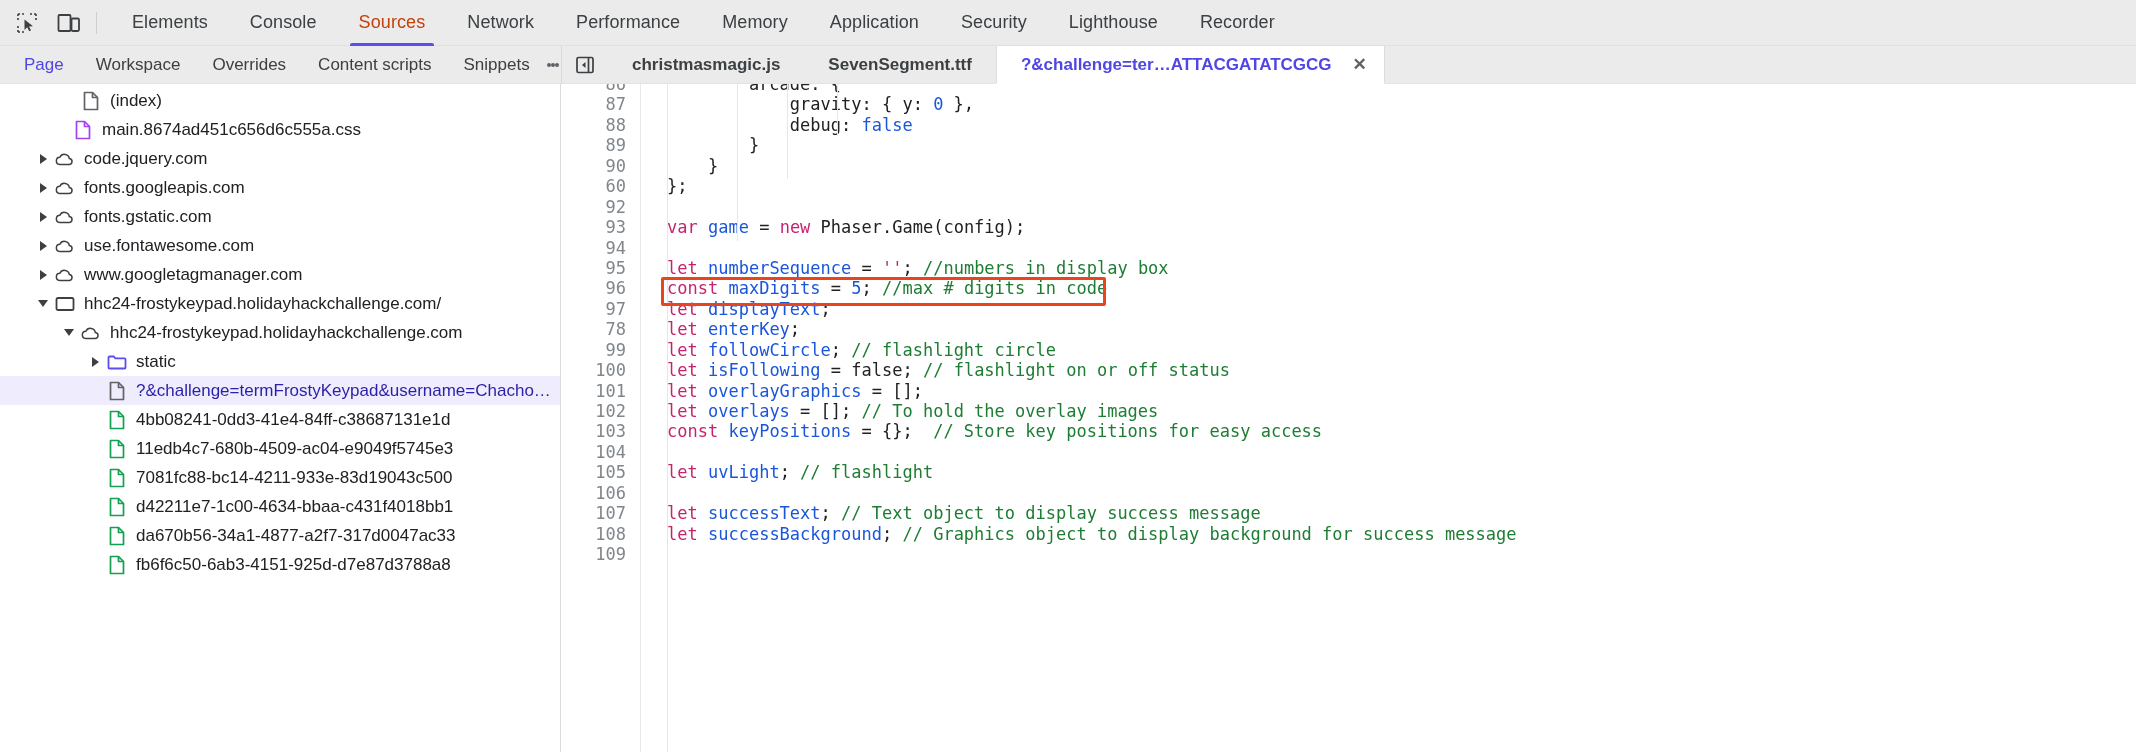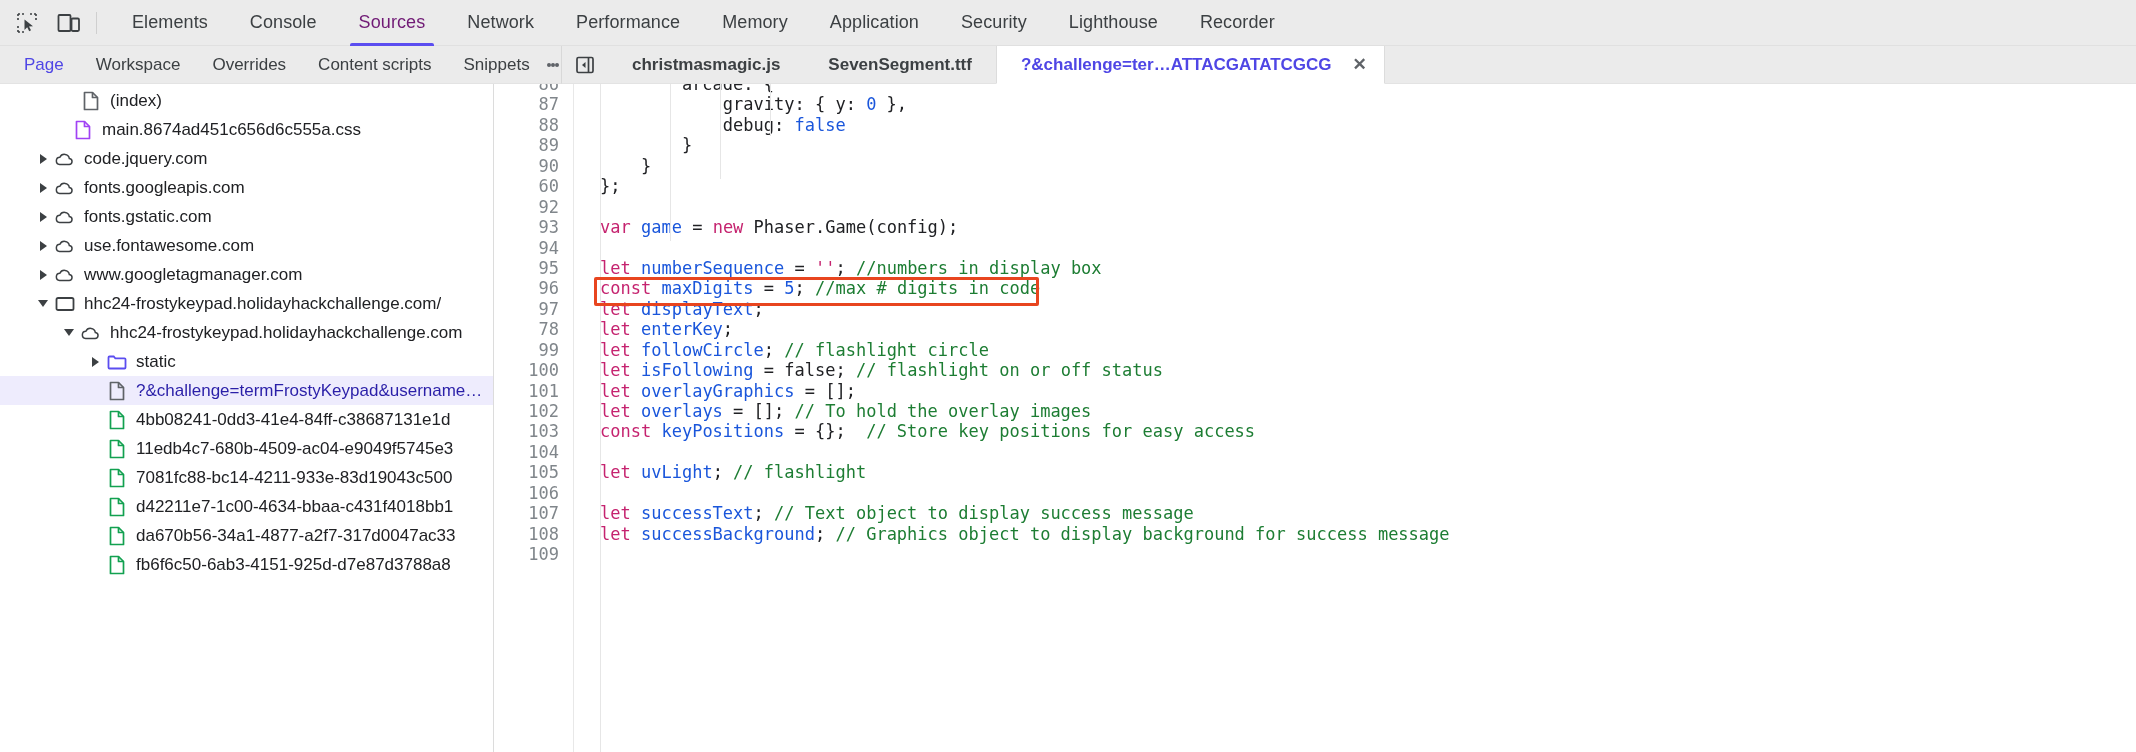--- a/index.html
+++ b/index.html
@@ -44,21 +44,21 @@
   .panel-tab {
     position: relative;
     display: flex; align-items: center;
     padding: 0 21px;
     font-size: 18px;
     color: #3c4043;
     cursor: pointer;
     white-space: nowrap;
     letter-spacing: .1px;
   }
-  .panel-tab.active { color: #701a75; }
+  .panel-tab.active { color: #c2410c; }
   .panel-tab.active::after {
     content: "";
     position: absolute;
     left: 12px; right: 12px; bottom: 0;
     height: 3px; background: #5b4df0;
     border-radius: 2px 2px 0 0;
   }
 
   
   .second-row {
@@ -135,21 +135,21 @@
     width: 20px; height: 20px;
     display: flex; align-items: center; justify-content: center;
     cursor: pointer;
     color: #5f6368;
   }
 
   
   .body-row { flex: 1; display: flex; min-height: 0; }
 
   .sidebar {
-    width: 494px;
+    width: 561px;
     background: #ffffff;
     border-right: 1px solid #dcdcdc;
     overflow: hidden;
     padding-top: 2px;
   }
 
   .tree-row {
     display: flex; align-items: center;
     height: 29px;
     font-size: 17px;

